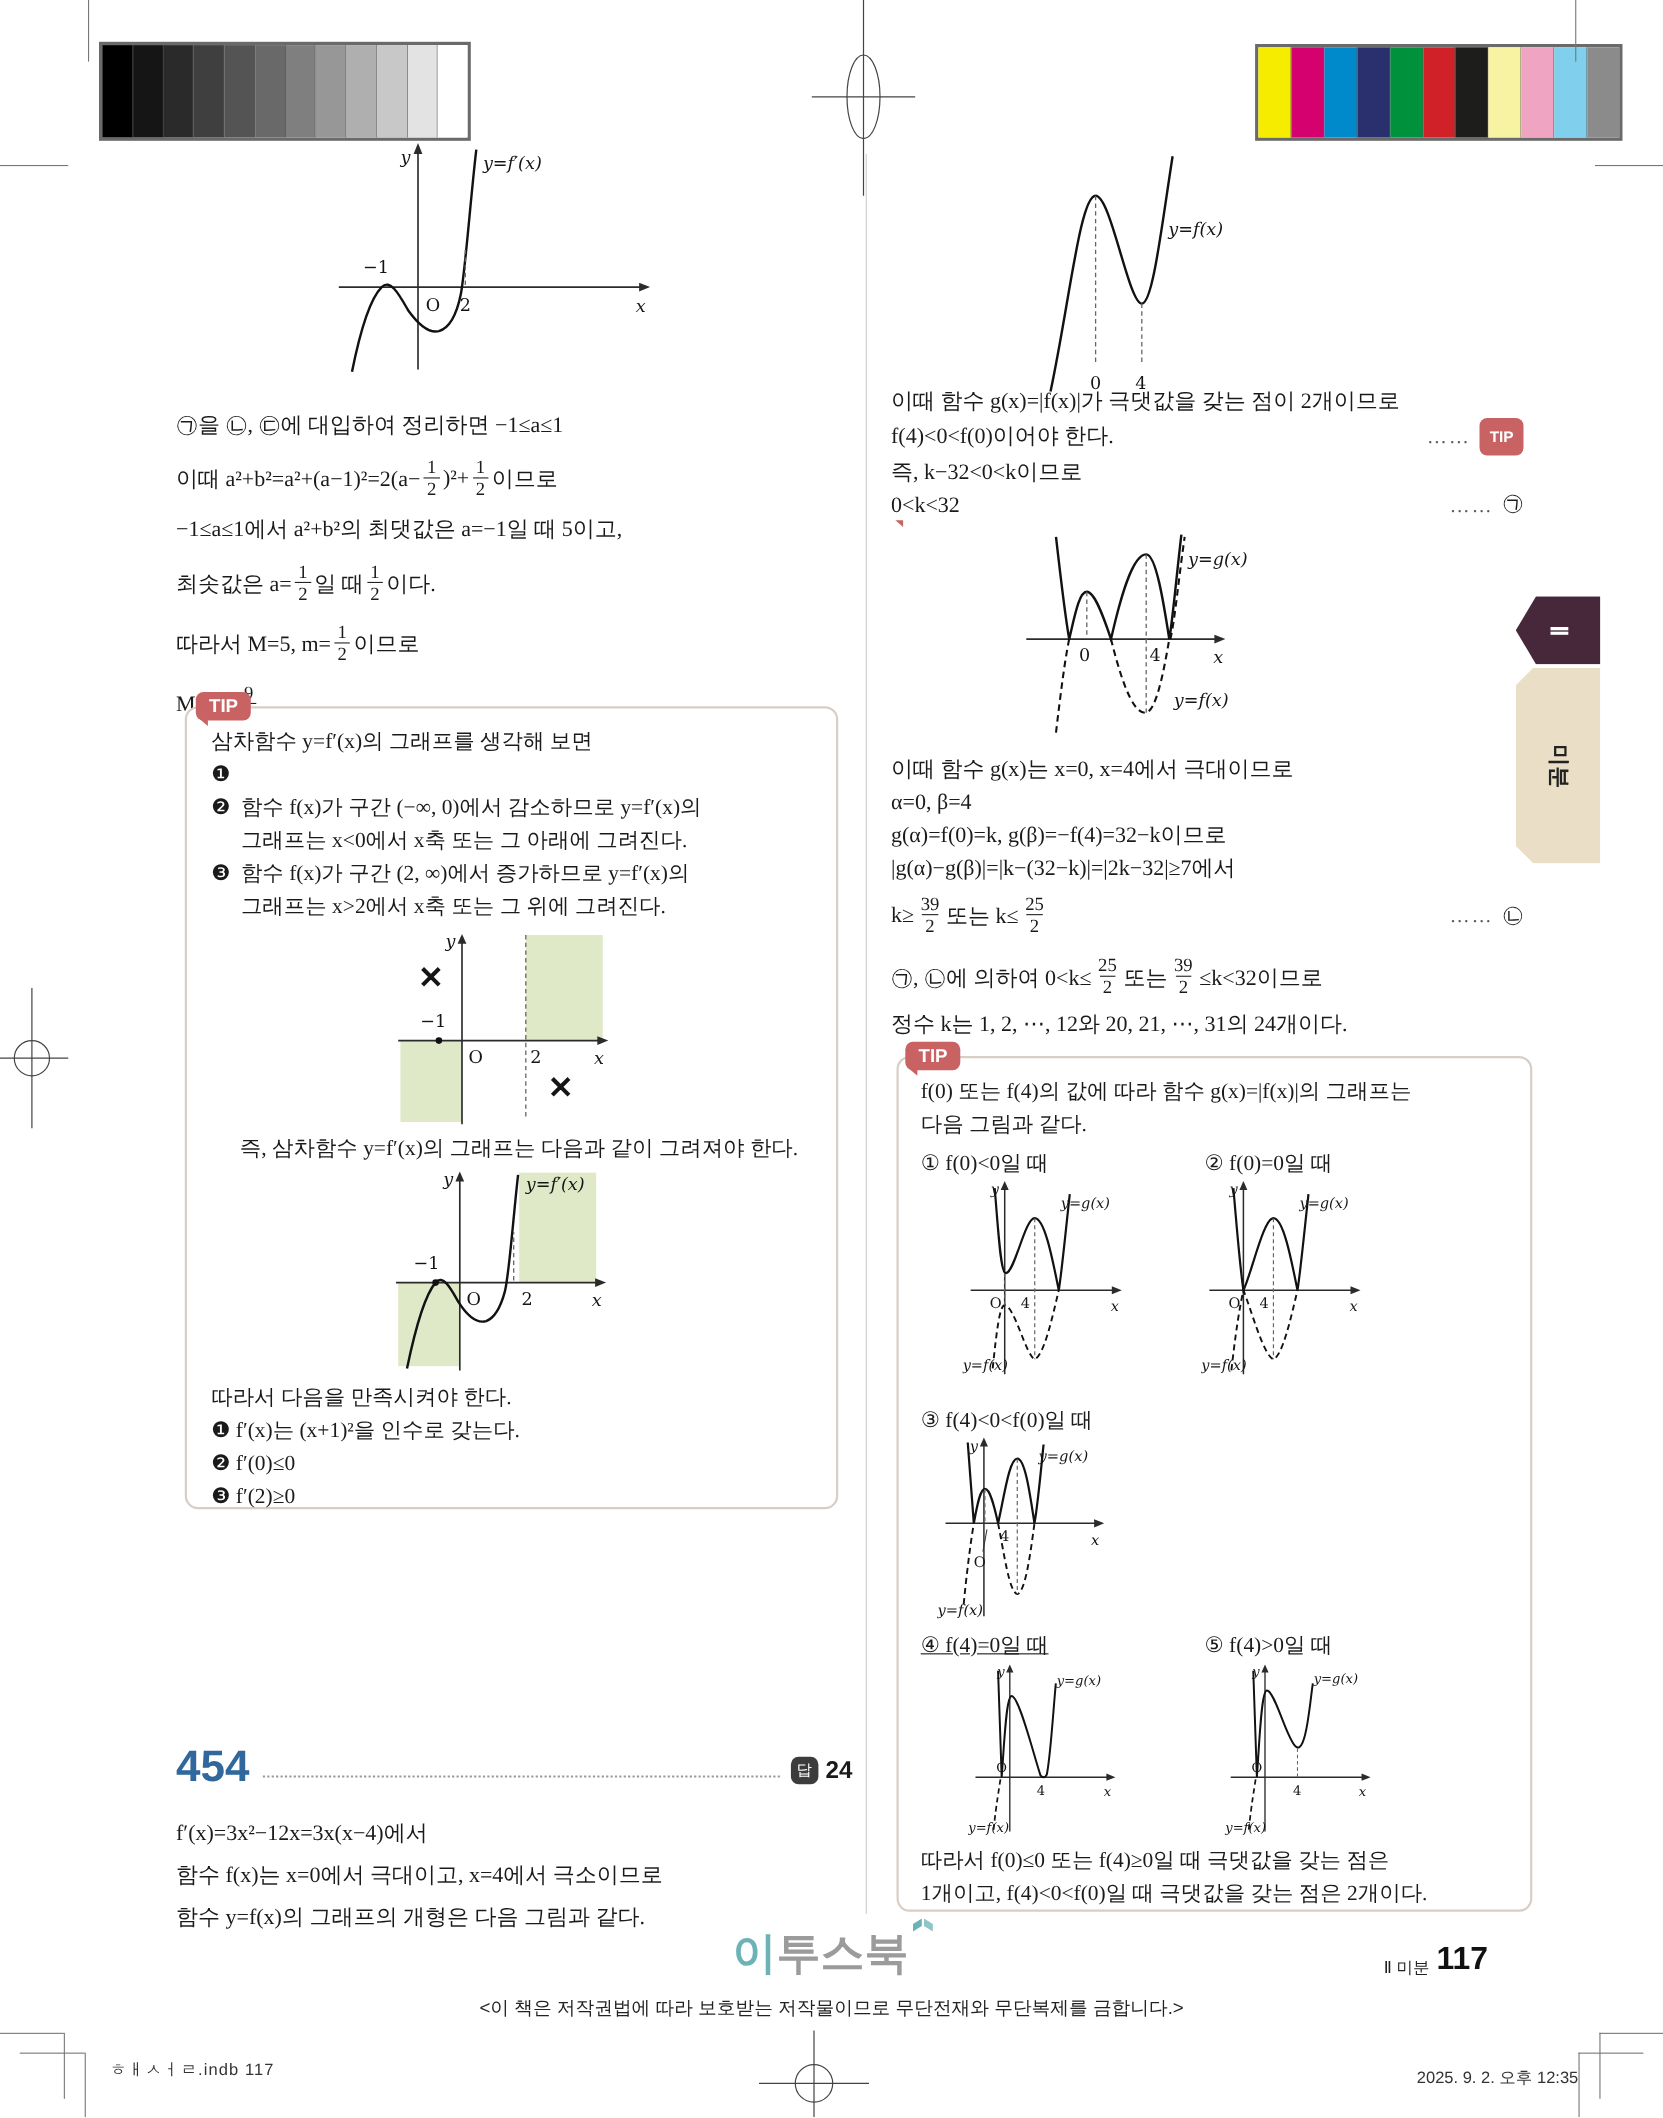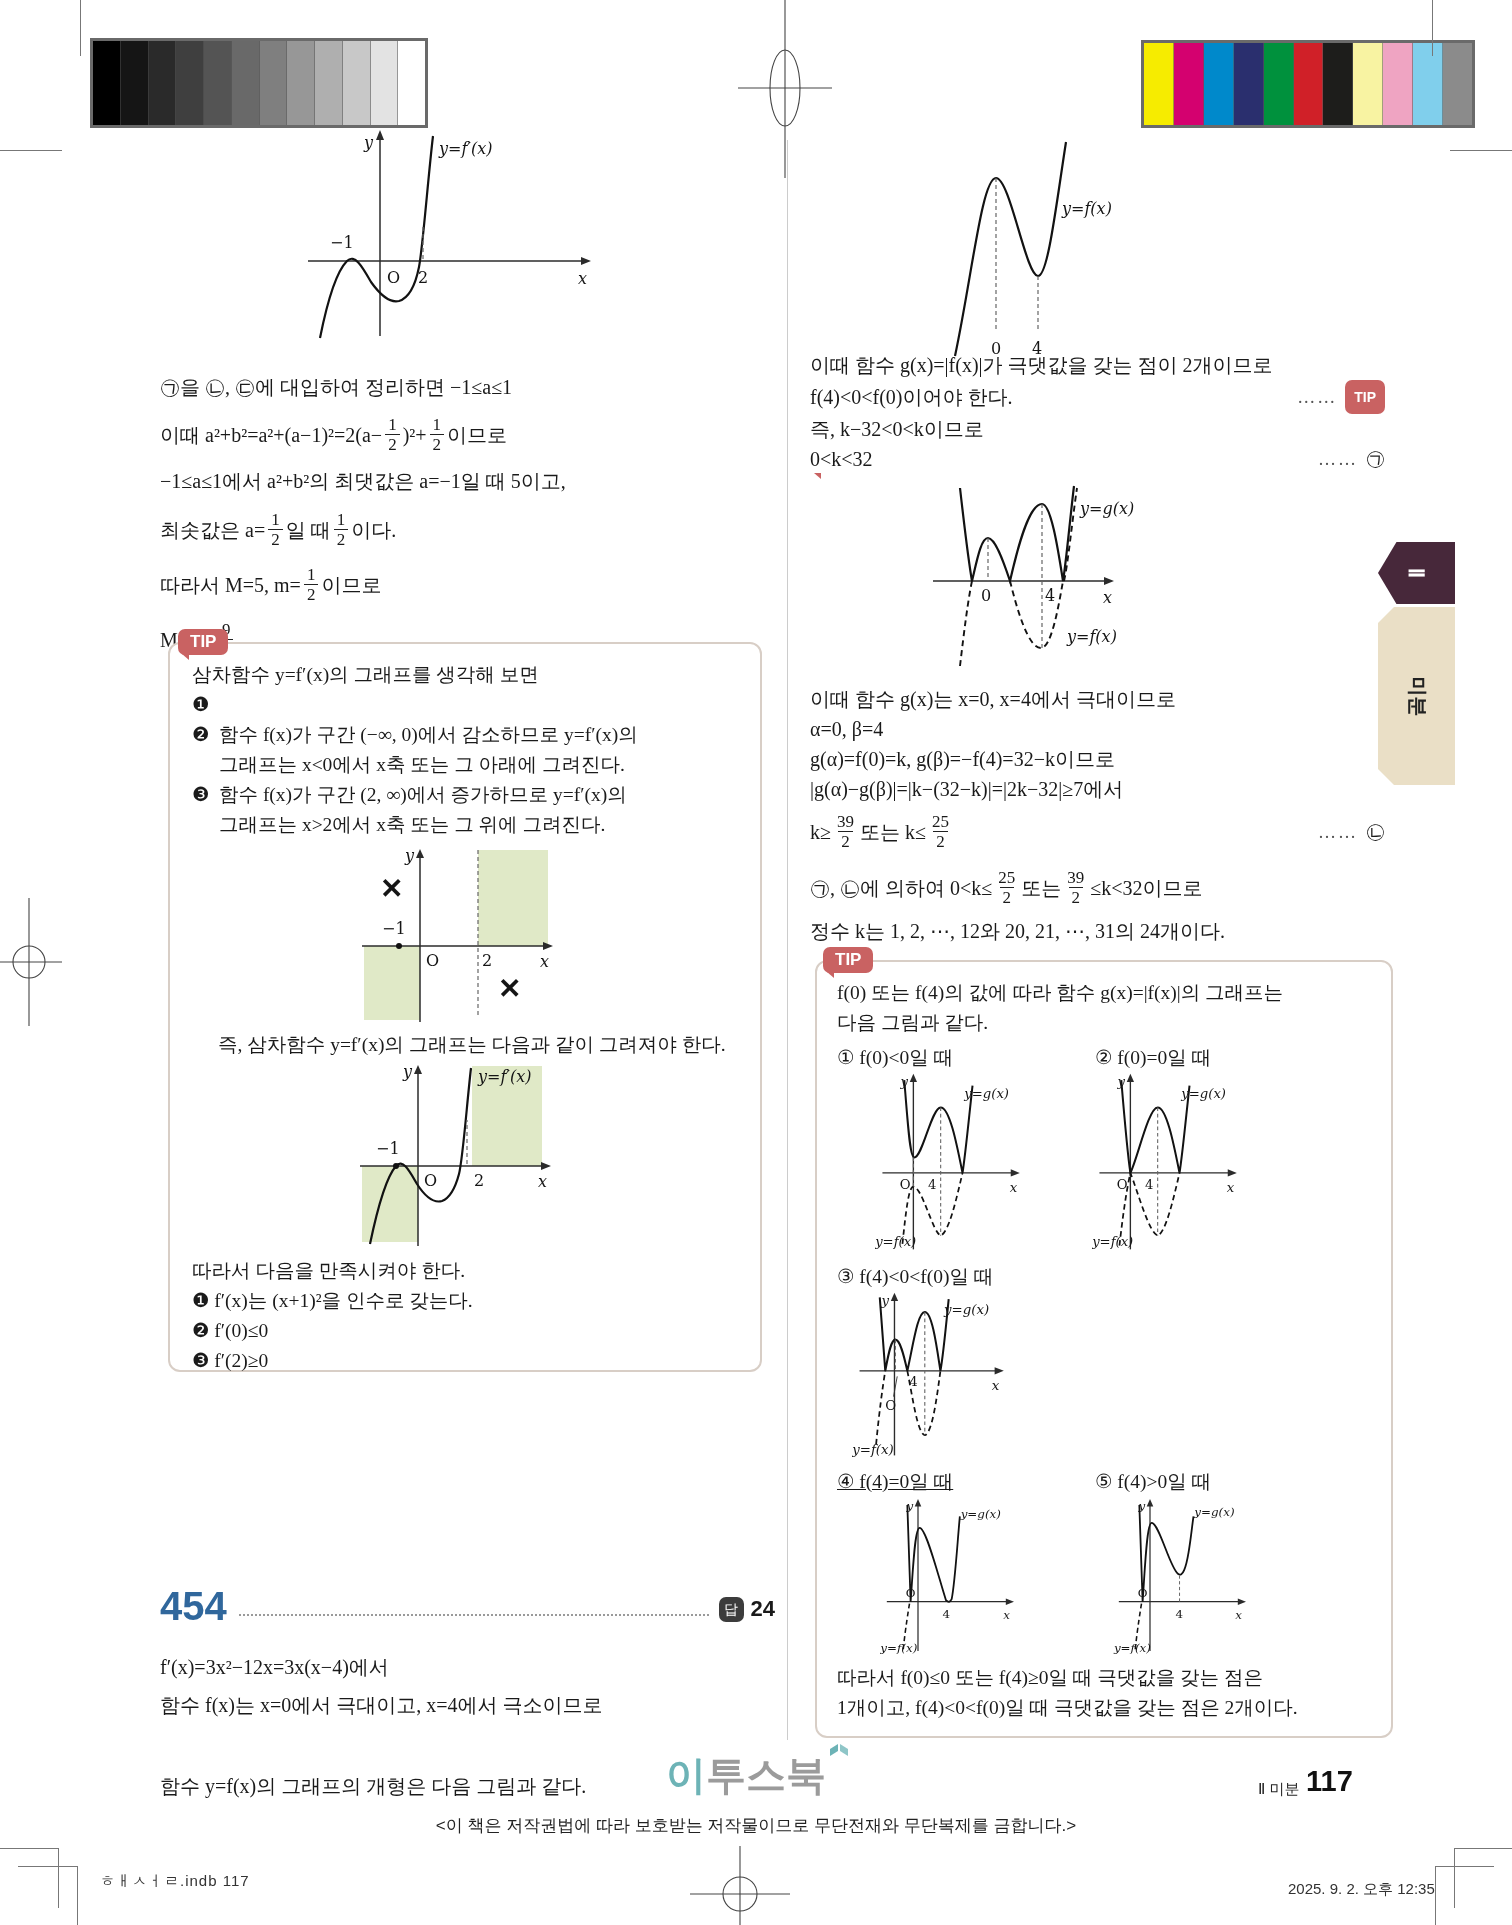--- a/index.html
+++ b/index.html
@@ -237,21 +237,21 @@
 
   <div class="abs" style="left:160px;top:1586px;width:615px;display:flex;align-items:flex-end;">
     <div class="probnum">454</div>
     <div class="leader"></div>
     <div class="ansbadge" style="margin-bottom:4px;">답</div>
     <div class="ansval" style="margin-bottom:4px;">24</div>
   </div>
   <div class="abs" style="left:160px;top:1648px;width:620px;">
     <div class="tl" style="line-height:38px;">f′(x)=3x²−12x=3x(x−4)에서</div>
     <div class="tl" style="line-height:38px;">함수 f(x)는 x=0에서 극대이고, x=4에서 극소이므로</div>
-    <div class="tl" style="line-height:38px;margin-top:43px;">함수 y=f(x)의 그래프의 개형은 다음 그림과 같다.</div>
+    <div class="tl" style="line-height:38px;">함수 y=f(x)의 그래프의 개형은 다음 그림과 같다.</div>
   </div>
 
   <svg class="abs" style="left:930px;top:126px;" width="250" height="238" viewBox="0 0 250 238">
     <path class="curve" d="M 25 230 C 42 150, 52 52, 66 52 C 80 52, 96 150, 108 150 C 118 150, 126 80, 136 16"></path>
     <line class="gdash" x1="66" y1="52" x2="66" y2="206"></line>
     <line class="gdash" x1="108" y1="150" x2="108" y2="206"></line>
     <text x="61" y="228">0</text>
     <text x="102" y="228">4</text>
     <text class="it" x="132" y="88">y=f(x)</text>
   </svg>
@@ -364,21 +364,21 @@
         <path class="dcurve" d="M 30 192 C 34 156, 38 130, 42 112 C 50 132, 62 177, 72 181 C 81 177, 89 142, 96 112"></path>
         <line class="gdash" x1="72" y1="40" x2="72" y2="181"></line>
         <text class="it sm" x="28" y="16">y</text>
         <text class="it sm" x="148" y="133">x</text>
         <text class="sm" x="27" y="130">O</text>
         <text class="sm" x="58" y="130">4</text>
         <text class="it sm" x="98" y="30">y=g(x)</text>
         <text class="it sm" x="0" y="192">y=f(x)</text>
       </svg>
     </div>
-    <div class="casec" style="margin-top:10px;">③ f(4)&lt;0&lt;f(0)일 때</div>
+    <div class="casec" style="margin-top:24px;">③ f(4)&lt;0&lt;f(0)일 때</div>
 
     <svg style="margin-left:15px;" width="175" height="170" viewBox="0 0 190 185">
       <line class="axis" x1="8" y1="88" x2="158" y2="88"></line>
         <polygon class="ah" points="165,88 155,84 155,92"></polygon>
       <line class="axis" x1="46" y1="10" x2="46" y2="180"></line>
         <polygon class="ah" points="46,3 42,12 50,12"></polygon>
       <path class="curve" d="M 30 8 C 33 48, 35 75, 36 88 C 39 72, 42 54, 47 54 C 52 54, 56 70, 60 88 C 66 62, 71 24, 79 24 C 87 24, 92 62, 96 88 C 99 72, 102 40, 105 10"></path>
       <path class="dcurve" d="M 26 168 C 29 136, 33 106, 36 88"></path>
       <path class="dcurve" d="M 60 88 C 66 118, 71 156, 79 158 C 87 156, 92 118, 96 88"></path>
       <line class="gdash" x1="47" y1="54" x2="47" y2="88"></line>

